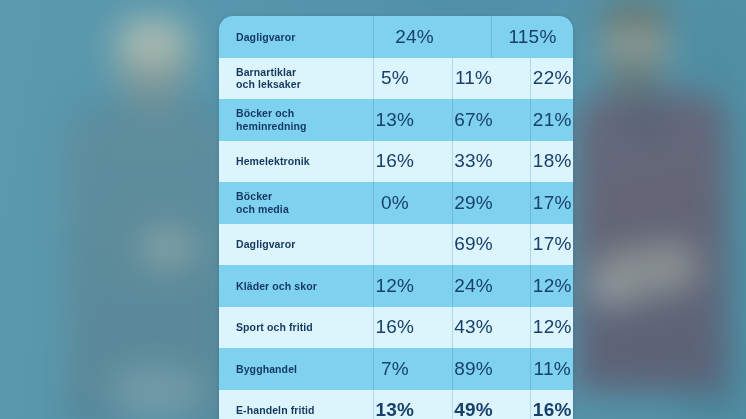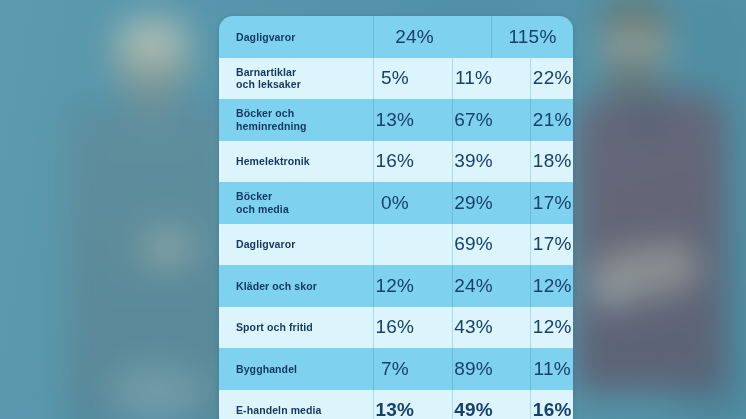--- a/index.html
+++ b/index.html
@@ -277,21 +277,21 @@
         <div class="cell num">67%</div>
         <div class="cell num">21%</div>
       </div>
       <div class="row light">
         <div class="cell label">
           <div>
             <span class="label-line">Hemelektronik</span>
           </div>
         </div>
         <div class="cell num">16%</div>
-        <div class="cell num">39%</div>
+        <div class="cell num">33%</div>
         <div class="cell num">18%</div>
       </div>
       <div class="row blue">
         <div class="cell label">
           <div>
             <span class="label-line">Böcker</span>
             <span class="label-line">och media</span>
           </div>
         </div>
         <div class="cell num">0%</div>
@@ -334,21 +334,21 @@
             <span class="label-line">Bygghandel</span>
           </div>
         </div>
         <div class="cell num">7%</div>
         <div class="cell num">89%</div>
         <div class="cell num">11%</div>
       </div>
       <div class="row light total">
         <div class="cell label">
           <div>
-            <span class="label-line">E-handeln media</span>
+            <span class="label-line">E-handeln fritid</span>
           </div>
         </div>
         <div class="cell num">13%</div>
         <div class="cell num">49%</div>
         <div class="cell num">16%</div>
       </div>
     </div>
 
 </div>
 

